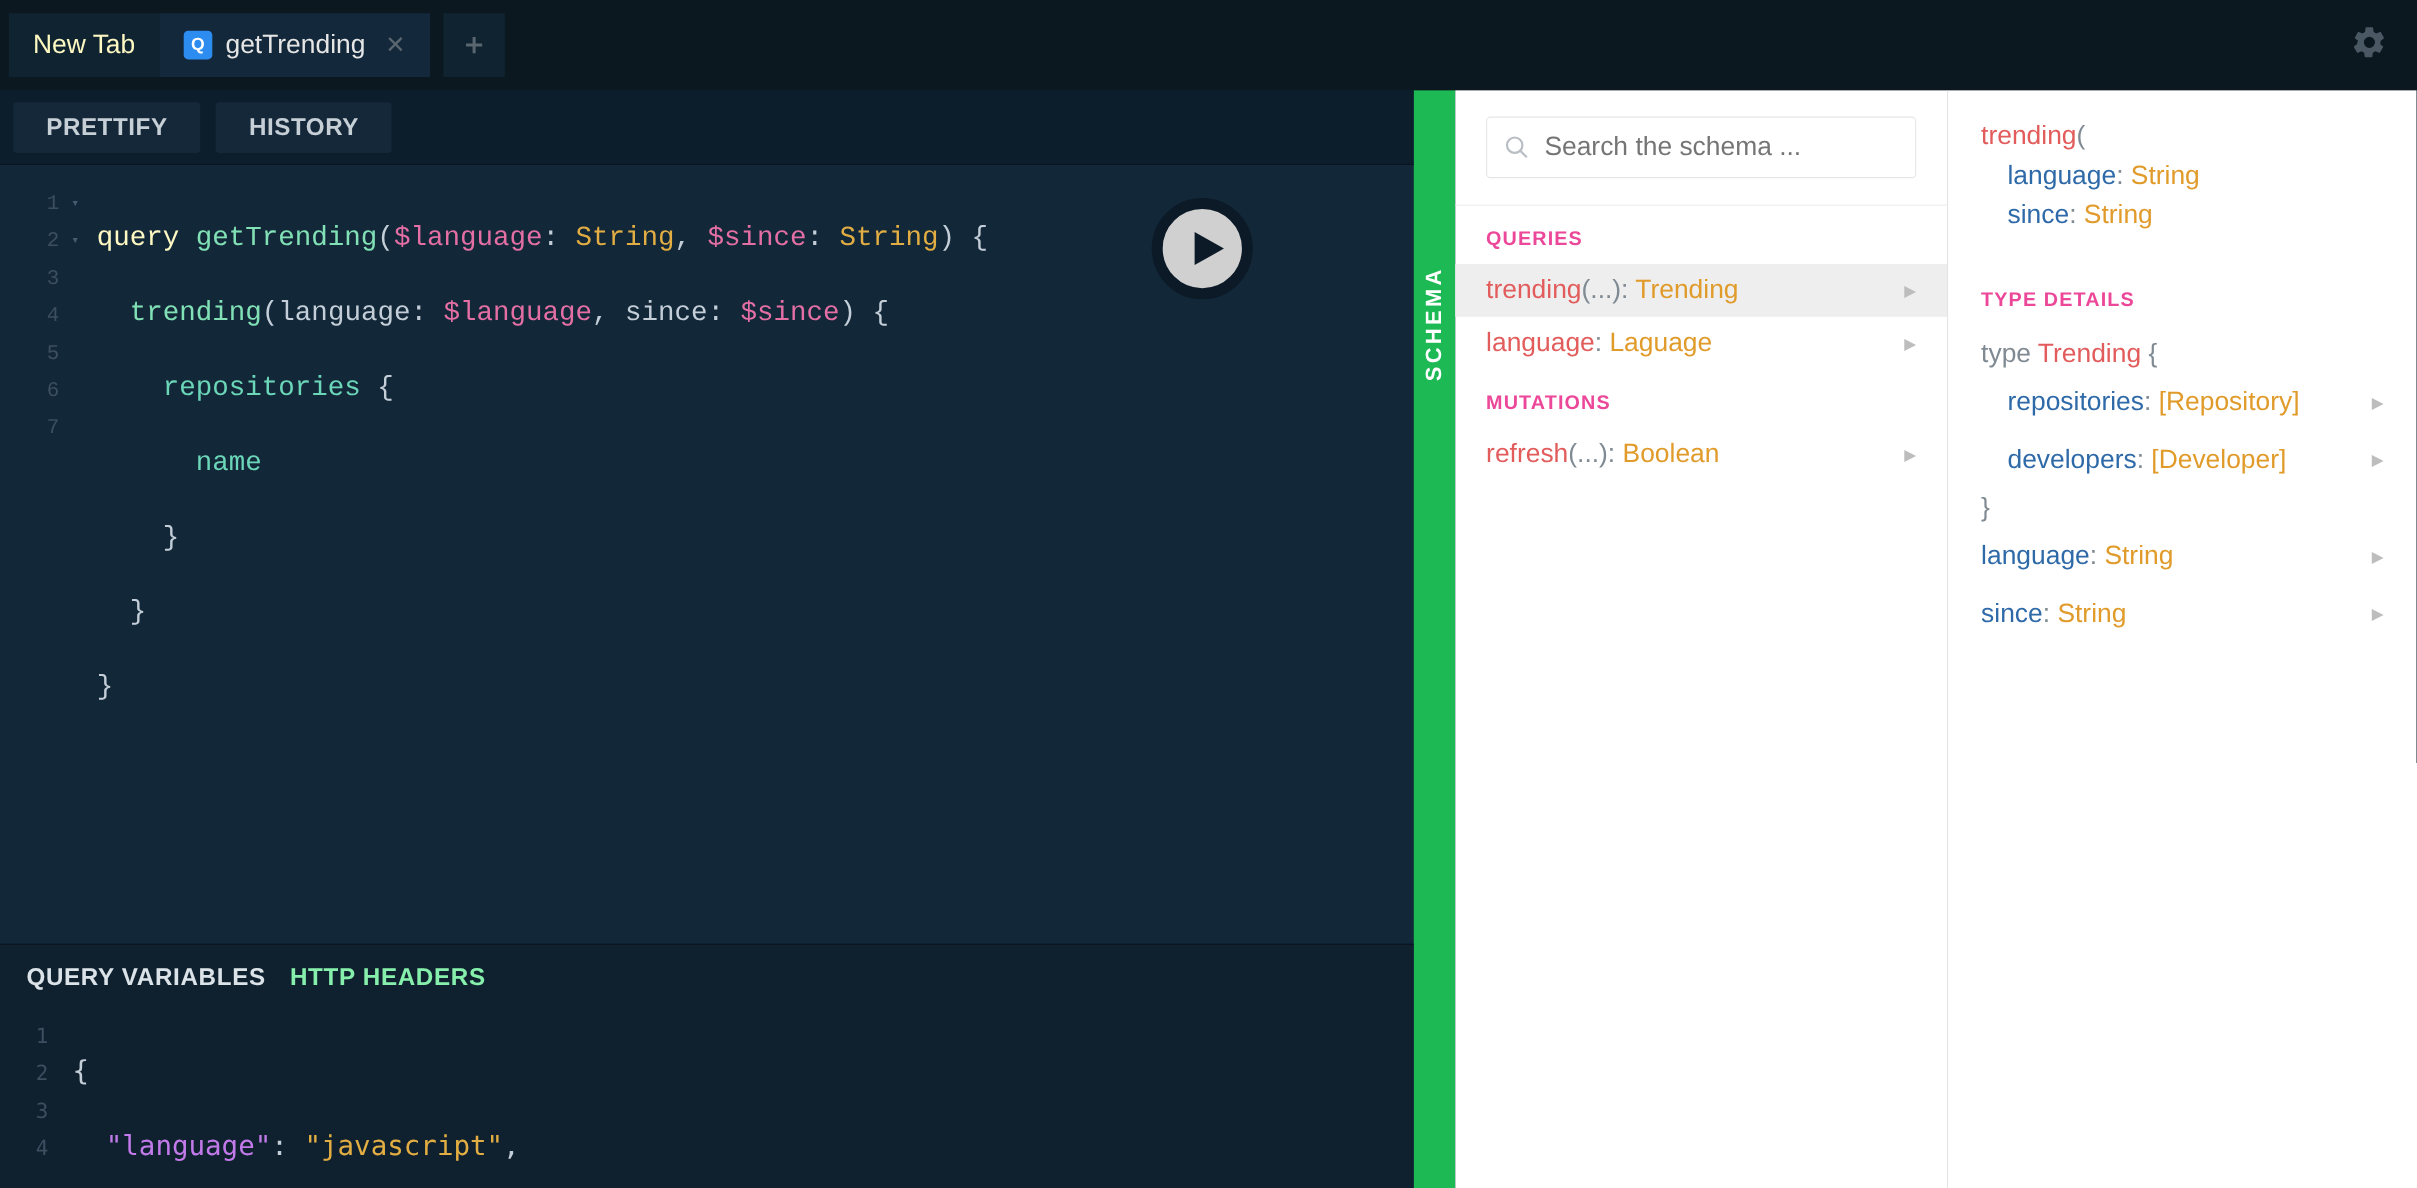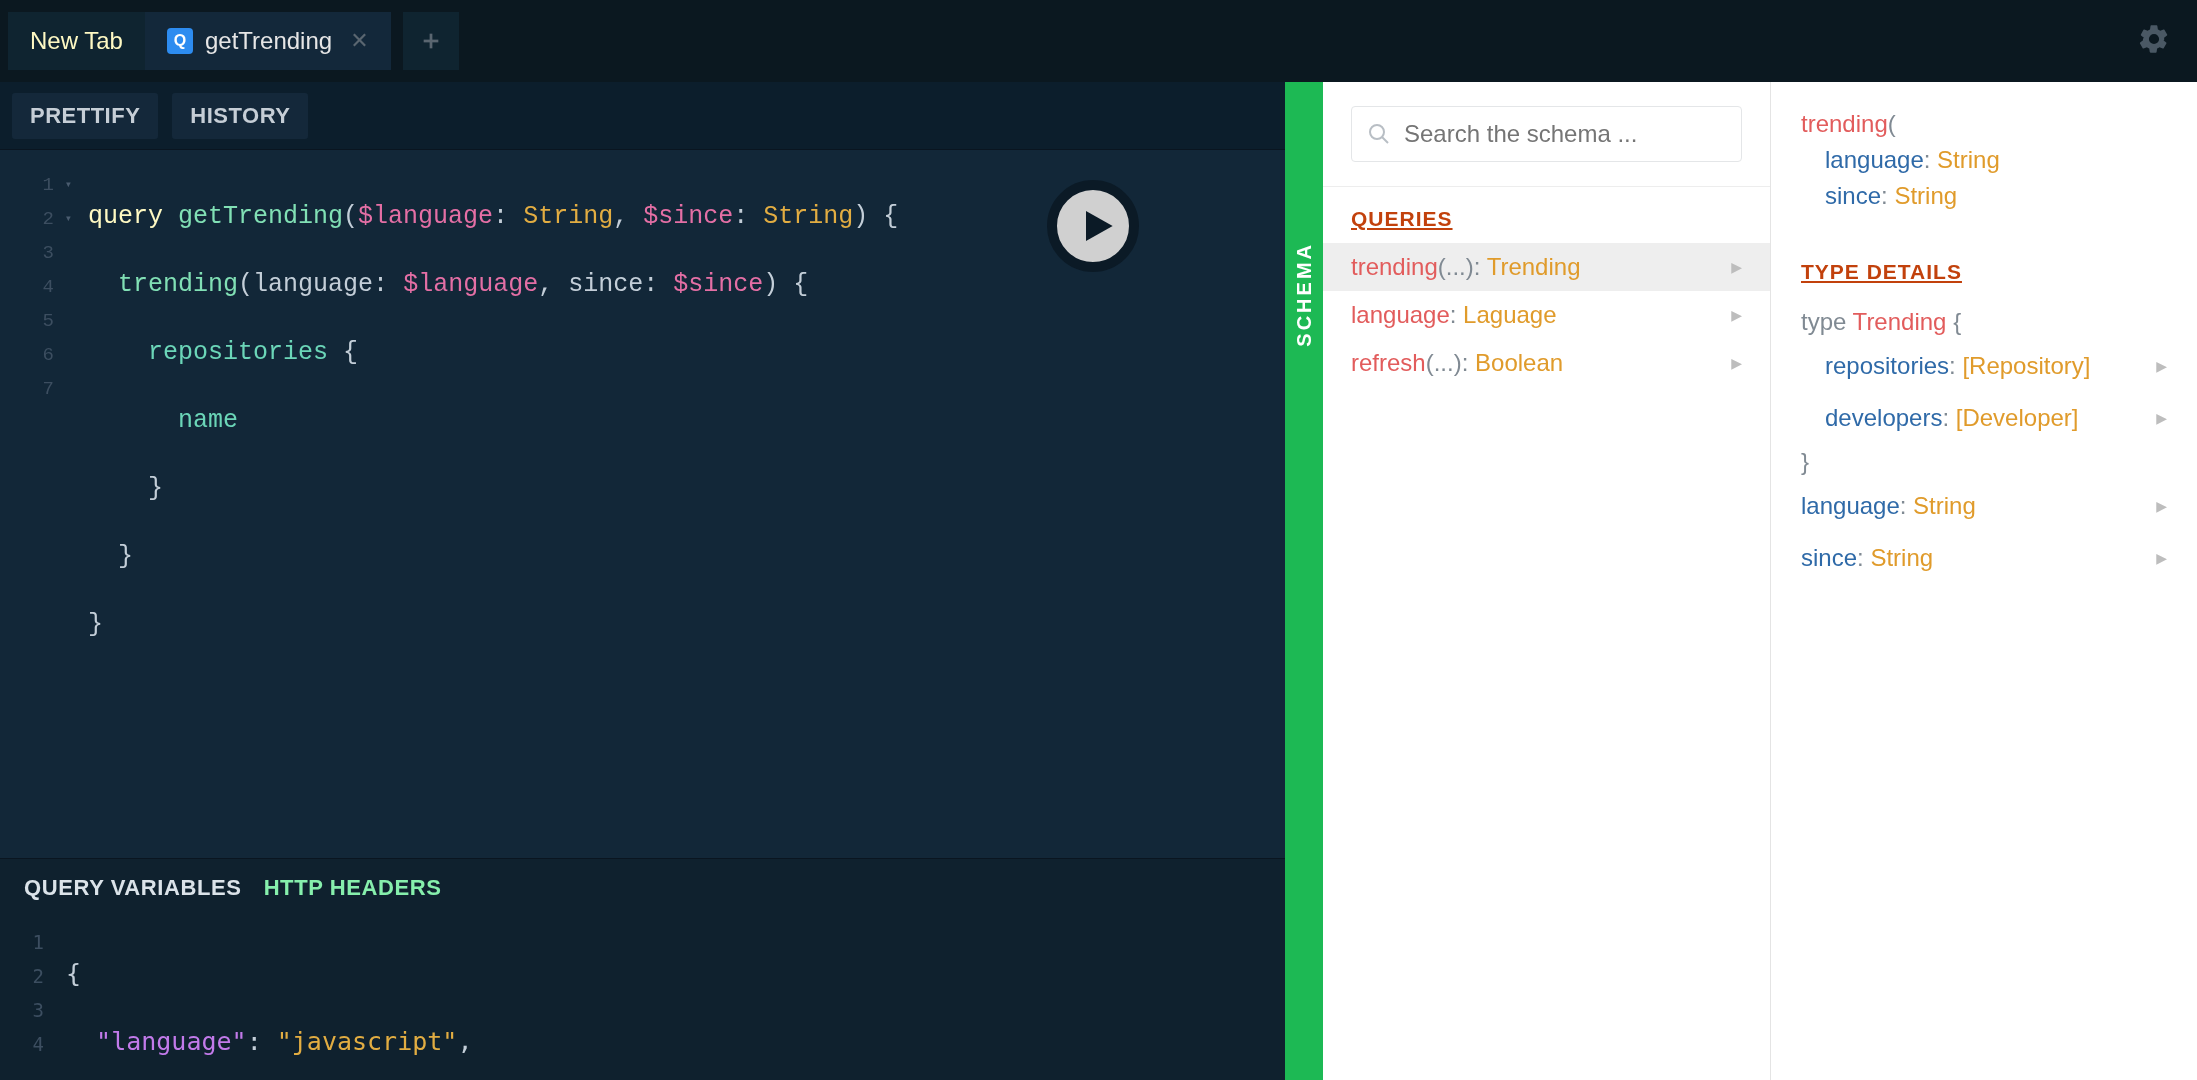--- a/index.html
+++ b/index.html
@@ -74,21 +74,21 @@
   height: 68px;
   background: #0c1e2c;
   display: flex;
   align-items: center;
   padding: 0 12px;
   gap: 14px;
   border-bottom: 1px solid #0a1520;
   width: 1285px;
 }
 .tool-btn {
-  padding: 10px 18px;
+  padding: 10px 30px;
   background: #14283a;
   color: #c6ced6;
   font-size: 22px;
   font-weight: 600;
   letter-spacing: 0.5px;
   border-radius: 3px;
   cursor: pointer;
 }
 .endpoint-input {
   flex: 1;
@@ -247,26 +247,25 @@
 }
 .schema-search-box { position: relative; }
 .schema-search-box svg {
   position: absolute;
   left: 16px;
   top: 50%;
   transform: translateY(-50%);
   width: 24px; height: 24px;
 }
 .schema-section-title {
-  font-size: 21px;
+  font-size: 18px;
   font-weight: 700;
   letter-spacing: 1px;
-  color: #c2410c;
+  color: #ec4899;
   padding: 20px 28px 12px;
-  text-decoration: underline;
 }
 .schema-item {
   padding: 10px 28px;
   font-size: 24px;
   display: flex;
   align-items: center;
   justify-content: space-between;
   cursor: pointer;
 }
 .schema-item.active { background: #eeeeee; }
@@ -401,20 +400,21 @@
       </div>
       <div class="schema-section-title">QUERIES</div>
       <div class="schema-item active">
         <span><span class="name-red">trending</span><span class="punct-grey">(...)</span><span class="punct-grey">: </span><span class="type-orange">Trending</span></span>
         <span class="chevron">▶</span>
       </div>
       <div class="schema-item">
         <span><span class="name-red">language</span><span class="punct-grey">: </span><span class="type-orange">Laguage</span></span>
         <span class="chevron">▶</span>
       </div>
+      <div class="schema-section-title">MUTATIONS</div>
       <div class="schema-item">
         <span><span class="name-red">refresh</span><span class="punct-grey">(...)</span><span class="punct-grey">: </span><span class="type-orange">Boolean</span></span>
         <span class="chevron">▶</span>
       </div>
     </div>
 
     <div class="schema-right">
       <div class="sig-block">
         <div><span class="name-red">trending</span><span class="punct-grey">(</span></div>
         <div style="padding-left:24px;"><span class="name-blue">language</span><span class="punct-grey">: </span><span class="type-orange">String</span></div>

